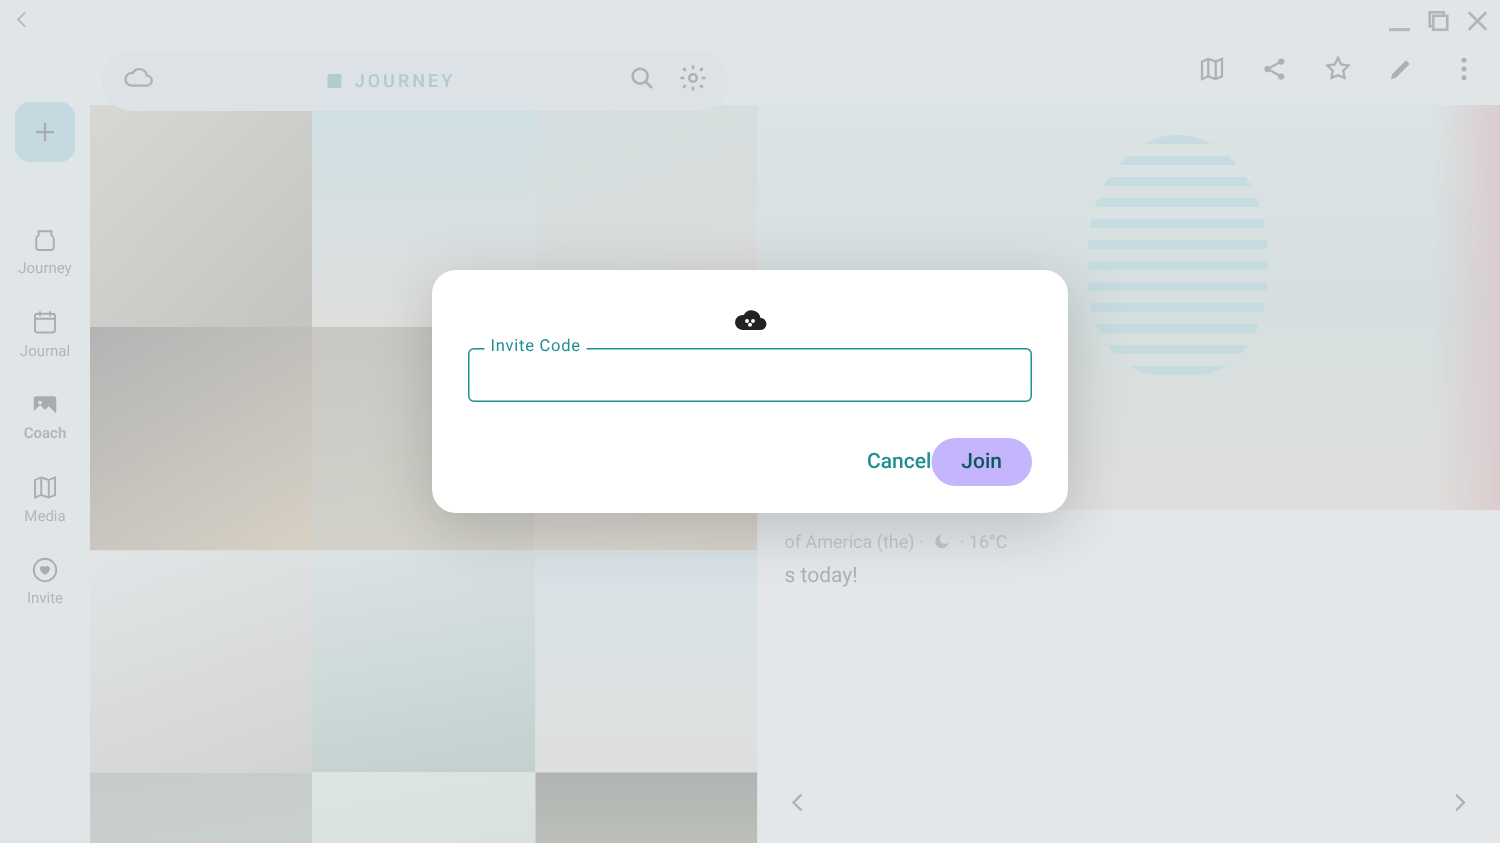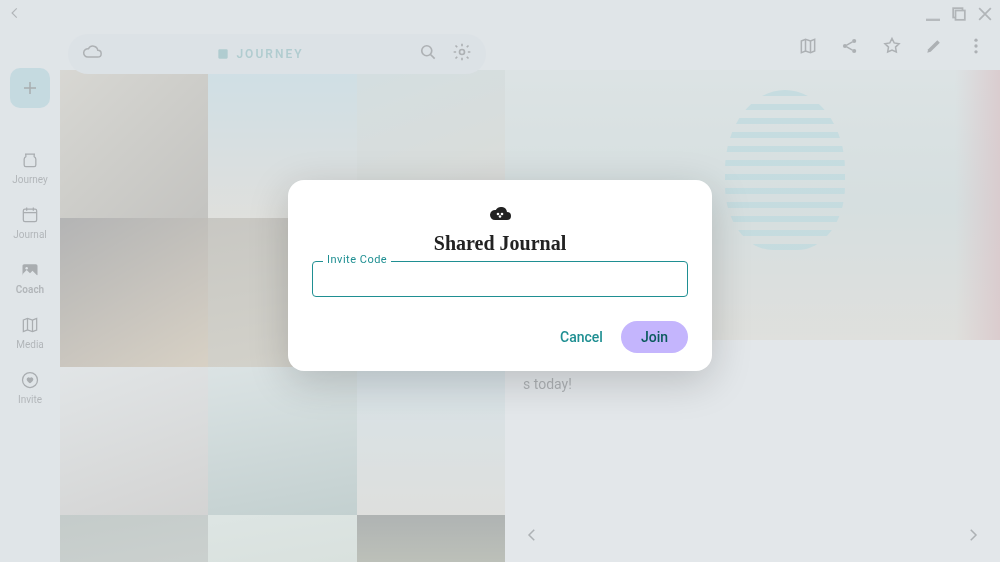--- a/index.html
+++ b/index.html
@@ -56,21 +56,21 @@
   .scrim{position:absolute;inset:0;background:rgba(220,226,229,.75);z-index:10;}
   
   .dialog{position:absolute;top:180px;left:288px;width:424px;background:#fff;border-radius:16px;box-shadow:0 10px 40px rgba(0,0,0,.18);padding:22px 24px 18px;box-sizing:border-box;z-index:20;}
   .dialog .dicon{display:flex;justify-content:center;margin-bottom:10px;}
   .dialog .dicon svg{width:24px;height:20px;fill:#222;}
   .dialog h2{text-align:center;margin:0 0 6px;font-size:20px;font-weight:600;color:#222;font-family:Georgia,'Times New Roman',serif;}
   .dialog .sub{text-align:center;font-size:13px;color:#555;margin-bottom:22px;}
   .dialog .field{position:relative;border:1.5px solid #1f8f92;border-radius:4px;padding:17px 12px;}
   .dialog .field .legend{position:absolute;top:-9px;left:10px;background:#fff;padding:0 4px;color:#1f8f92;font-size:11px;letter-spacing:.5px;}
   .dialog .field input{border:none;outline:none;width:100%;font-size:14px;color:#222;letter-spacing:.5px;font-family:inherit;}
-  .dialog .actions{display:flex;justify-content:flex-end;gap:18px;margin-top:24px;align-items:center;}
+  .dialog .actions{display:flex;justify-content:flex-end;margin-top:24px;align-items:center;}
   .dialog .cancel{color:#1f8f92;font-size:14px;font-weight:500;cursor:pointer;}
   .dialog .join{background:#c4b5fd;color:#0a5a5c;border-radius:18px;padding:8px 20px;font-size:14px;font-weight:500;cursor:pointer;}
 </style>
 </head>
 <body>
 
 <div class="titlebar">
   <div class="left">
     <span><svg viewBox="0 0 24 24">
           <path d="M15 4l-8 8 8 8" stroke="#333" stroke-width="2" fill="none"></path>
@@ -237,21 +237,20 @@
 <div class="scrim"></div>
 <div class="dialog">
   <div class="dicon">
     <svg viewBox="0 0 24 20">
         <path d="M7 18a5 5 0 1 1 .8-9.94A6 6 0 0 1 19 10a4 4 0 0 1 0 8H7z"></path>
         <circle cx="10" cy="12" r="1.3" fill="#fff"></circle>
         <circle cx="14" cy="12" r="1.3" fill="#fff"></circle>
         <circle cx="12" cy="14.5" r="1.3" fill="#fff"></circle>
       </svg>
   </div>
-  <h2>Shared Journal</h2>
   <div class="field">
     <span class="legend">Invite  Code</span>
   </div>
   <div class="actions">
     <span class="cancel">Cancel</span>
     <span class="join">Join</span>
   </div>
 </div>
 
 </body></html>

